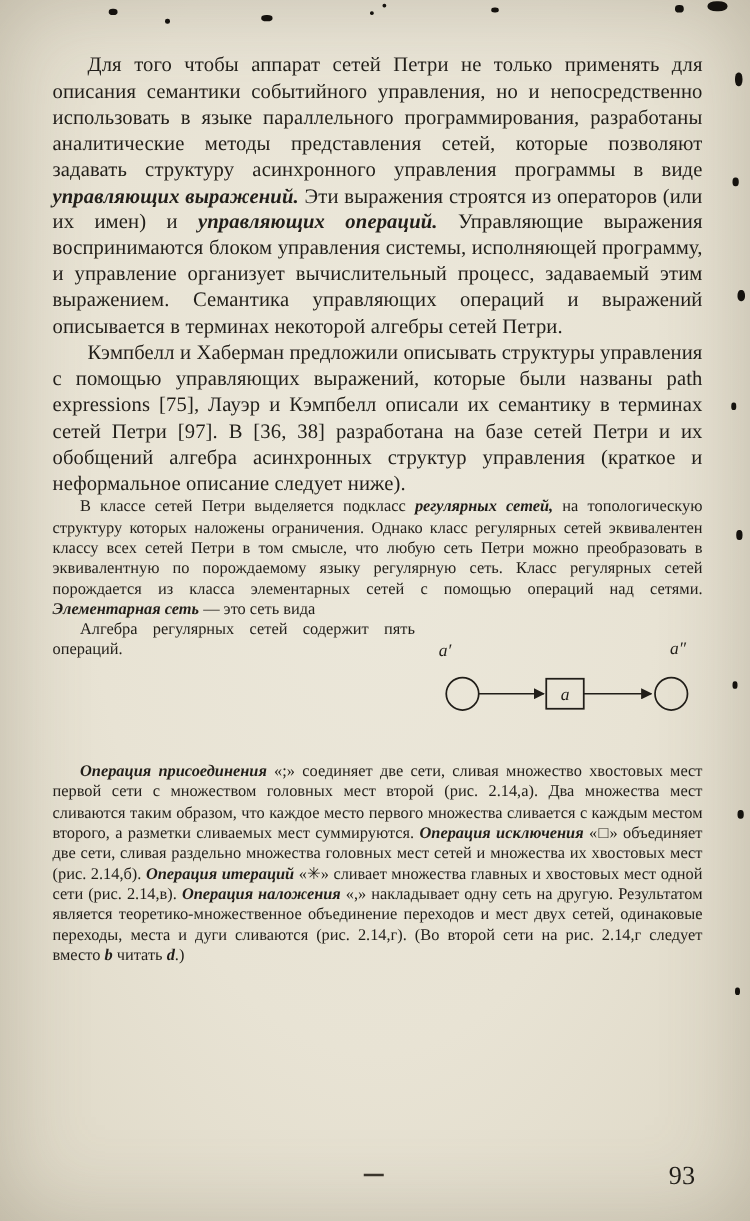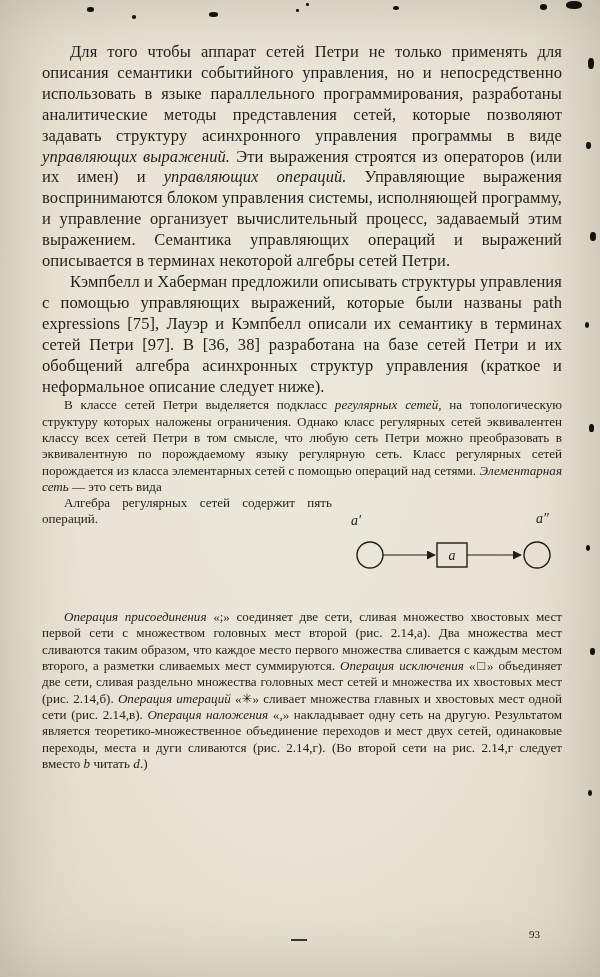--- a/index.html
+++ b/index.html
@@ -59,39 +59,39 @@
     stroke-width: 1.2;
   }
   .fig-label {
     font-family: "Liberation Serif", "DejaVu Serif", serif;
     font-style: italic;
     font-size: 14px;
     fill: #211e19;
   }
   .page-number {
     position: absolute;
-    right: 60px;
+    right: 44px;
     top: 928px;
-    font-size: 11px;
+    font-size: 21px;
     color: #211e19;
   }
   .speck {
     position: absolute;
     background: #15120e;
     border-radius: 45%;
   }
   .bottom-dash {
     position: absolute;
     left: 291px;
     top: 939px;
     width: 16px;
     height: 2px;
     background: #3a352c;
   }
-  i { font-style: italic; }
+  i { font-style: italic; font-weight: bold; }
 </style>
 </head>
 <body>
 
 <div class="page">
 
   <div class="speck" style="left:87px; top:7px; width:7px; height:5px;"></div>
   <div class="speck" style="left:132px; top:15px; width:4px; height:4px;"></div>
   <div class="speck" style="left:209px; top:12px; width:9px; height:5px;"></div>
   <div class="speck" style="left:296px; top:9px; width:3px; height:3px;"></div>

